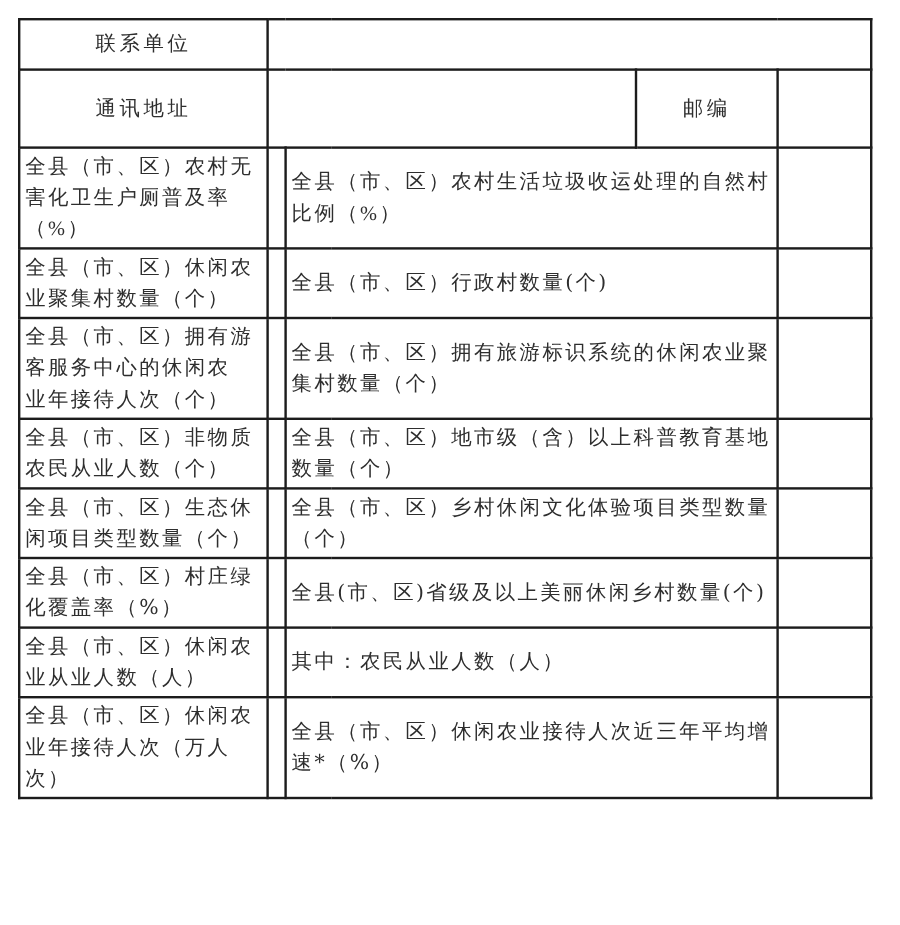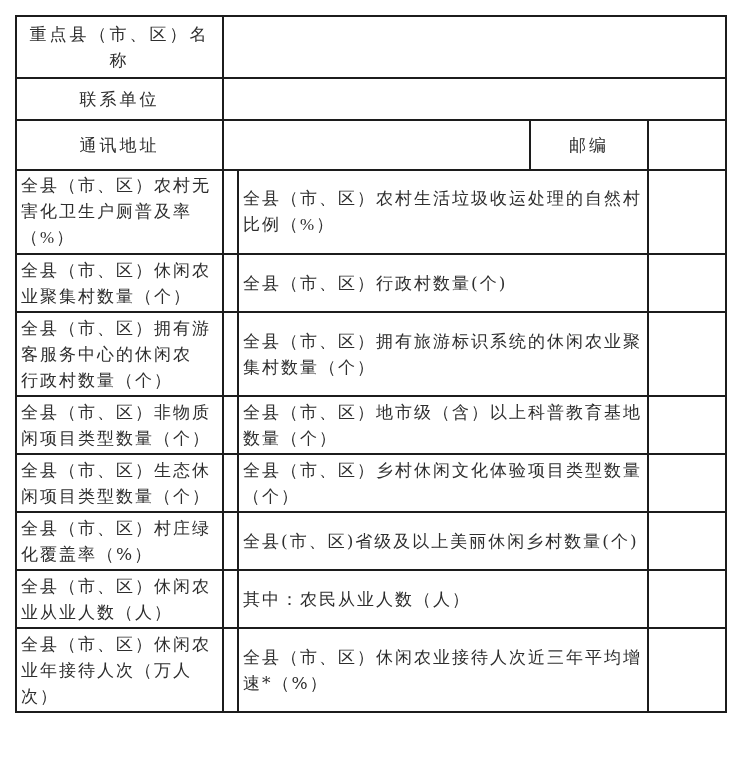--- a/index.html
+++ b/index.html
@@ -33,21 +33,21 @@
     color: #2e2e2e;
     font-size: 17px;
     line-height: 26px;
     white-space: pre-wrap;
     word-break: break-all;
   }
   
   tr.r1  { height: 62px; }
   tr.r2  { height: 42px; }
   tr.r3  { height: 57px; }
-  tr.r4  { height: 50px; }
+  tr.r4  { height: 65px; }
   tr.r5  { height: 84px; font-family: Liberation Serif, serif; }
   tr.r6  { height: 56px; }
   tr.r7  { height: 80px; }
   tr.r8  { height: 55px; }
   tr.r9  { height: 51px; }
   tr.r10 { height: 56px; margin-left: 36px; }
   tr.r11 { height: 56px; }
   tr.r12 { height: 83px; }
 
   td.hd {               
@@ -82,24 +82,20 @@
     <colgroup>
       <col style="width:207px">
       <col style="width:15px">
       <col style="width:38px">
       <col style="width:254px">
       <col style="width:118px">
       <col style="width:78px">
     </colgroup>
 
     <tbody>
-        <tr class="r1">
-      <td class="hd">重点县（市、区）名称</td>
-      <td class="val" colspan="5"></td>
-    </tr>
 
     <tr class="r2">
       <td class="hd">联系单位</td>
       <td class="val" colspan="5"></td>
     </tr>
 
 
     <tr class="r4">
       <td class="hd">通讯地址</td>
       <td class="val" colspan="3"></td>
@@ -121,30 +117,30 @@
       <td class="lbl">全县（市、区）休闲农
 业聚集村数量（个）</td>
       <td class="strip"></td>
       <td class="lbl rlab" colspan="3">全县（市、区）行政村数量(个)</td>
       <td class="val"></td>
     </tr>
 
     <tr class="r7">
       <td class="lbl">全县（市、区）拥有游
 客服务中心的休闲农
-行政村数量（个）</td>
+业年接待人次（个）</td>
       <td class="strip"></td>
       <td class="lbl rlab" colspan="3">全县（市、区）拥有旅游标识系统的休闲农业聚
 集村数量（个）</td>
       <td class="val"></td>
     </tr>
 
     <tr class="r8">
       <td class="lbl">全县（市、区）非物质
-闲项目类型数量（个）</td>
+农民从业人数（个）</td>
       <td class="strip"></td>
       <td class="lbl rlab" colspan="3">全县（市、区）地市级（含）以上科普教育基地
 数量（个）</td>
       <td class="val"></td>
     </tr>
 
     <tr class="r9">
       <td class="lbl">全县（市、区）生态休
 闲项目类型数量（个）</td>
       <td class="strip"></td>

